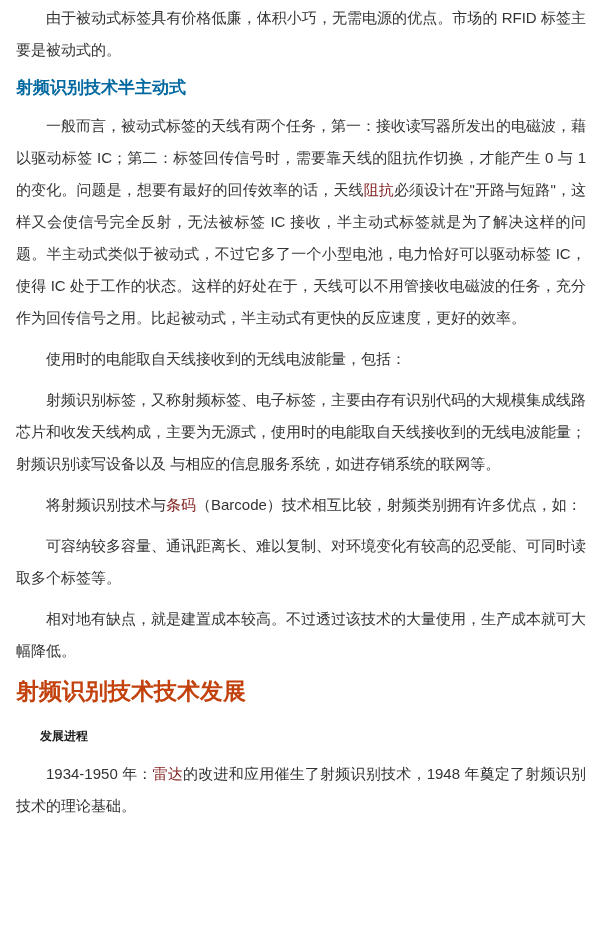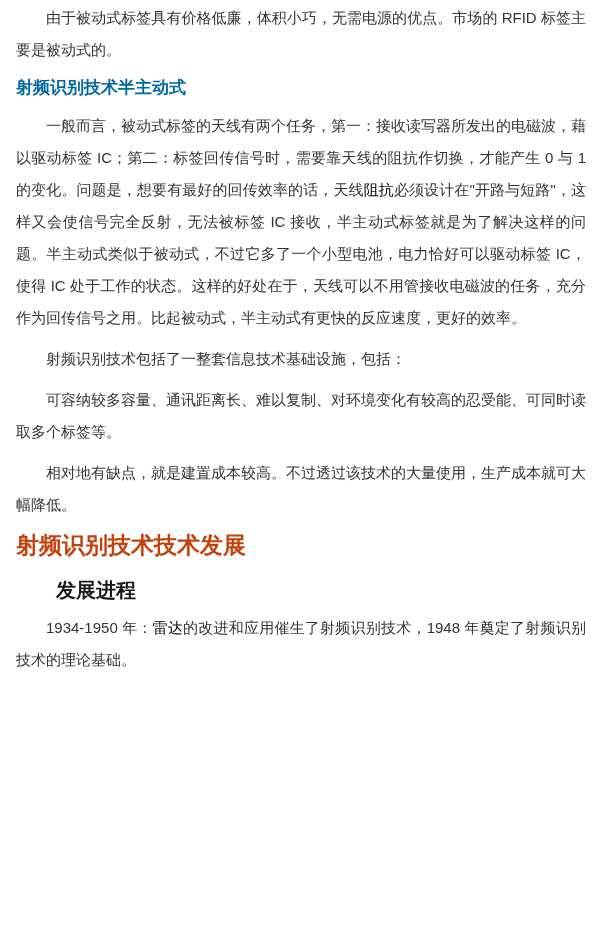--- a/index.html
+++ b/index.html
@@ -33,49 +33,51 @@
     margin: 0 0 9px 0;
   }
   h1.major {
     font-size: 23px;
     line-height: 30px;
     font-weight: 700;
     color: #c2410c;
     margin: 6px 0 18px 0;
   }
   h3.minor {
-    font-size: 20px;
+    font-size: 12px;
     line-height: 24px;
     font-weight: 700;
     color: #1a1a1a;
     padding-left: 2em;
     margin: 0 0 10px 0;
   }
   a.inline-link {
-    color: #000000;
+    color: #7f1d1d;
     text-decoration: none;
     cursor: pointer;
   }
 </style>
 </head>
 <body>
 
 <div class="page">
 
   <p class="body"><span>由于被动式标签具有价格低廉，体积小巧，无需电源的优点。市场的 RFID 标签主要是被动式的。</span></p>
 
   <h2 class="section">射频识别技术半主动式</h2>
 
   <p class="body"><span>一般而言，被动式标签的天线有两个任务，第一：接收读写器所发出的电磁波，藉以驱动标签 IC；第二：标签回传信号时，需要靠天线的阻抗作切换，才能产生 0 与 1 的变化。问题是，想要有最好的回传效率的话，天线</span><a class="inline-link">阻抗</a><span>必须设计在"开路与短路"，这样又会使信号完全反射，无法被标签 IC 接收，半主动式标签就是为了解决这样的问题。半主动式类似于被动式，不过它多了一个小型电池，电力恰好可以驱动标签 IC，使得 IC 处于工作的状态。这样的好处在于，天线可以不用管接收电磁波的任务，充分作为回传信号之用。比起被动式，半主动式有更快的反应速度，更好的效率。</span></p>
 
 
 
-  <p class="body"><span>射频识别技术包括了一整套信息技术基础设施，包括：</span></p>
+  <p class="body"><span>使用时的电能取自天线接收到的无线电波能量，包括：</span></p>
 
+  <p class="body"><span>射频识别标签，又称射频标签、电子标签，主要由存有识别代码的大规模集成线路芯片和收发天线构成，主要为无源式，使用时的电能取自天线接收到的无线电波能量；射频识别读写设备以及 与相应的信息服务系统，如进存销系统的联网等。</span></p>
 
+  <p class="body"><span>将射频识别技术与</span><a class="inline-link">条码</a><span>（Barcode）技术相互比较，射频类别拥有许多优点，如：</span></p>
 
   <p class="body"><span>可容纳较多容量、通讯距离长、难以复制、对环境变化有较高的忍受能、可同时读取多个标签等。</span></p>
 
   <p class="body"><span>相对地有缺点，就是建置成本较高。不过透过该技术的大量使用，生产成本就可大幅降低。</span></p>
 
   <h1 class="major">射频识别技术技术发展</h1>
 
   <h3 class="minor">发展进程</h3>
 
   <p class="body"><span>1934-1950 年：</span><a class="inline-link">雷达</a><span>的改进和应用催生了射频识别技术，1948 年奠定了射频识别技术的理论基础。</span></p>

